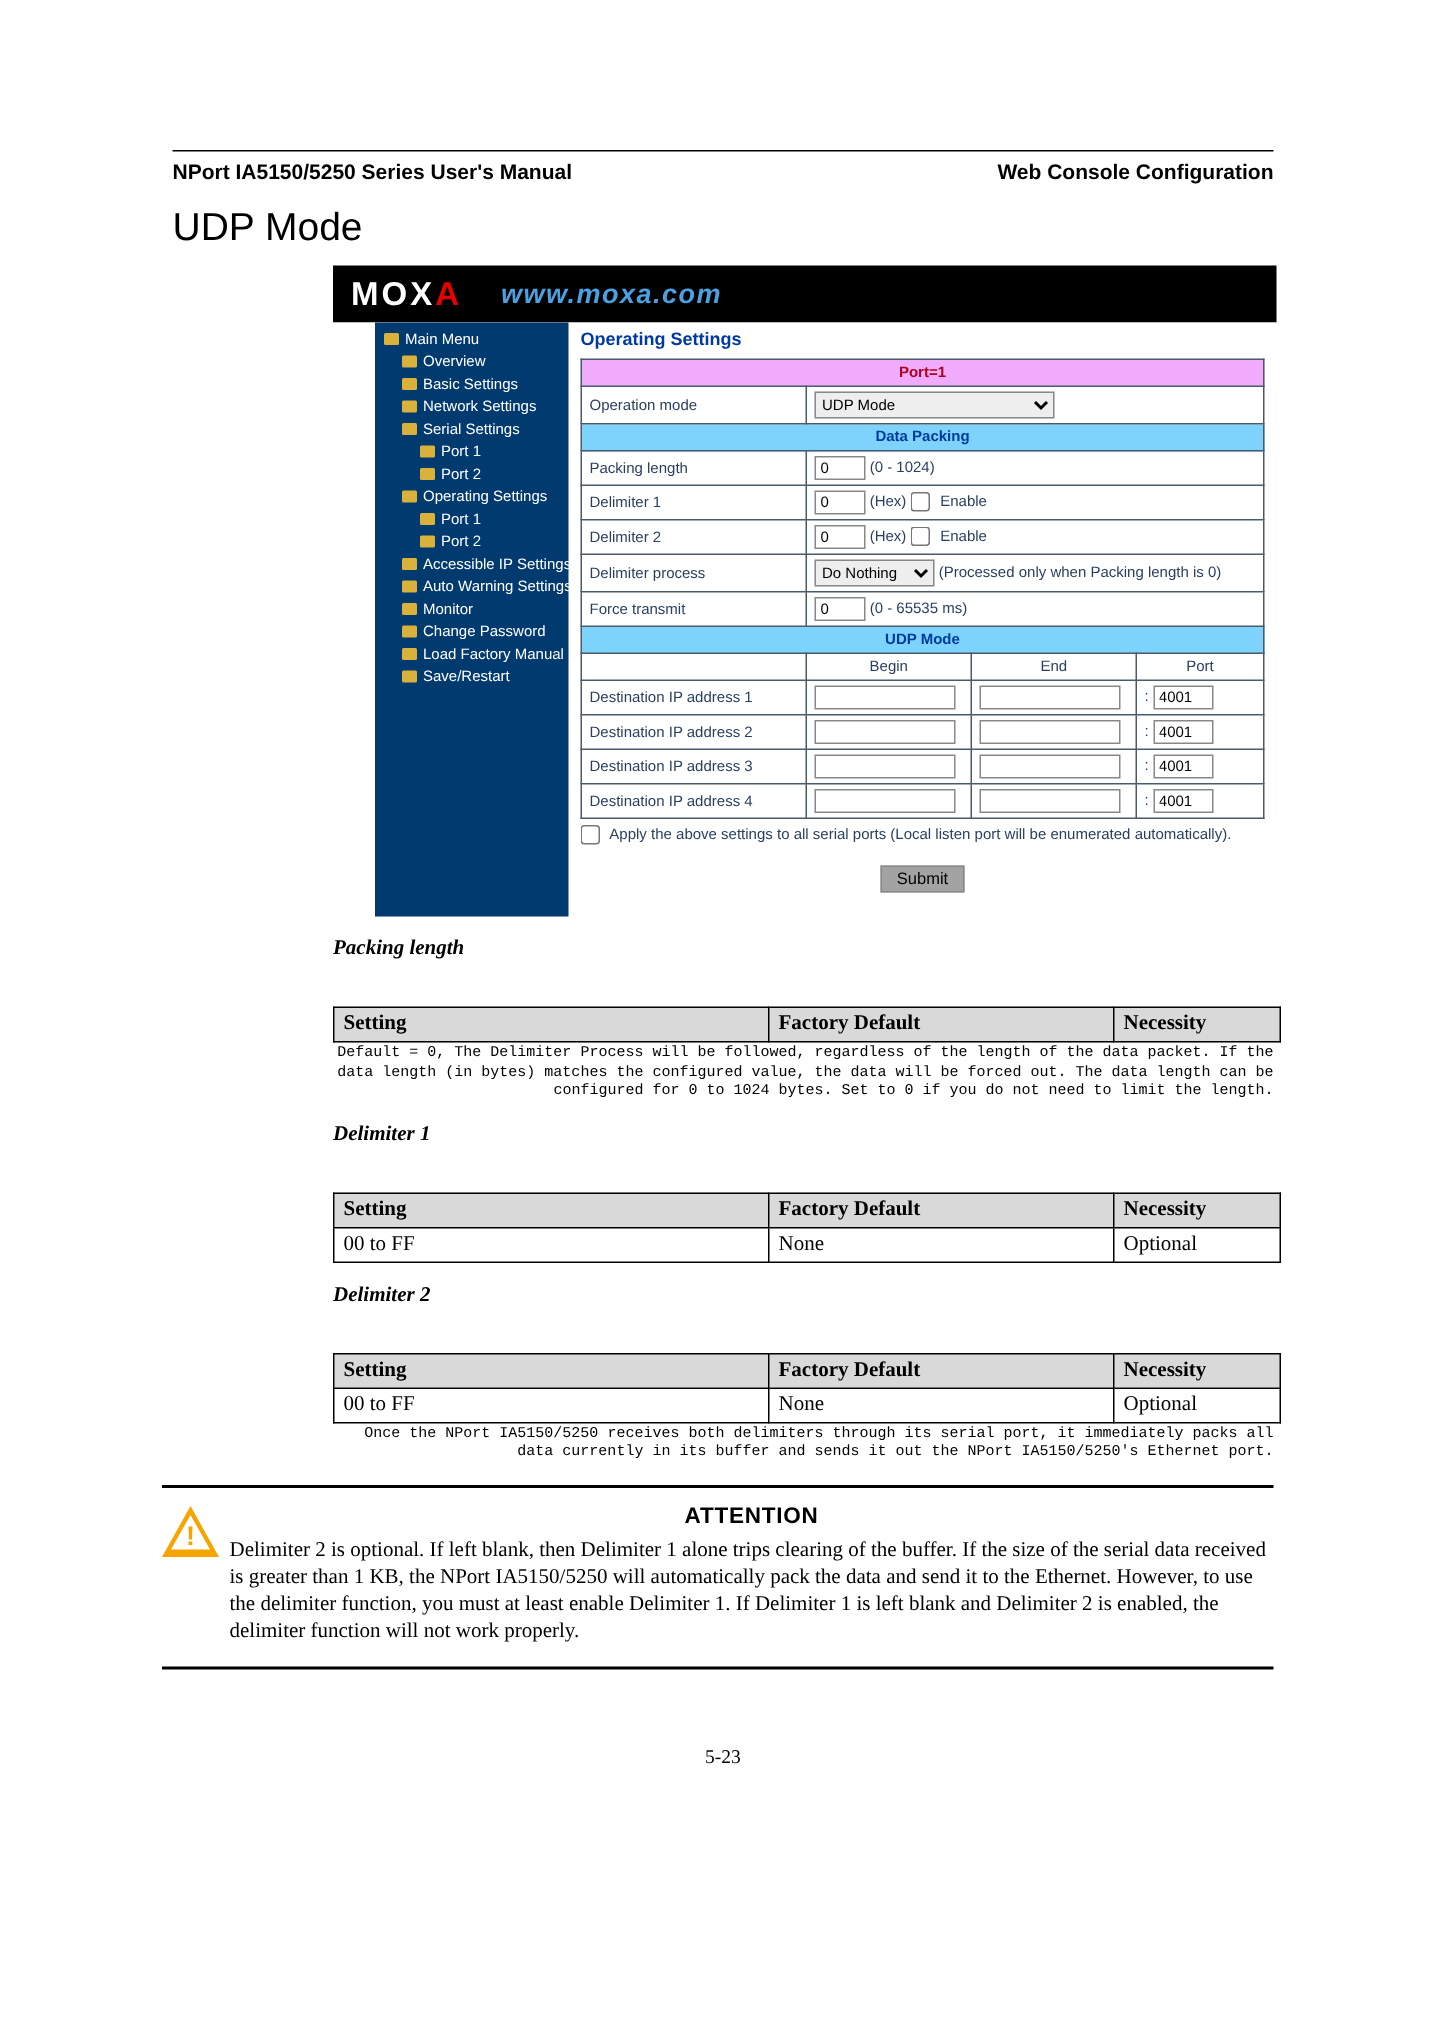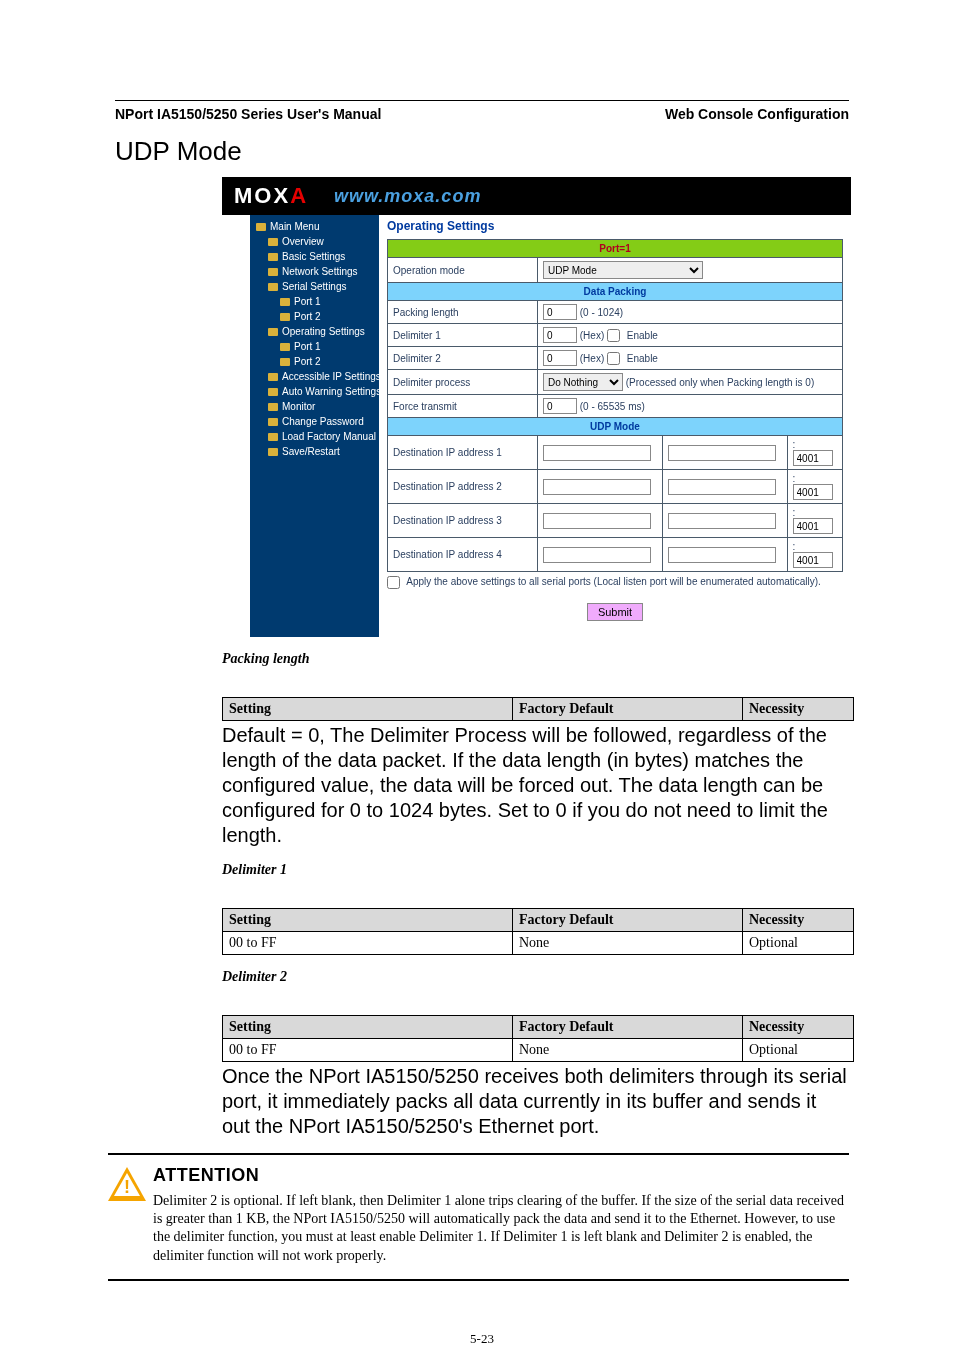--- a/index.html
+++ b/index.html
@@ -23,49 +23,49 @@
   .nav .lvl2 { padding-left: 18px; }
   .nav .lvl3 { padding-left: 30px; }
   .nav .ico { display: inline-block; width: 10px; height: 8px; background: #d9b13b; margin-right: 4px; vertical-align: middle; border-radius: 1px; }
   .nav .ico-open { background: #d9b13b; }
   .nav a { color: #fff; text-decoration: none; }
   .content { flex: 1; font-family: Tahoma, Arial, sans-serif; font-size: 10px; color: #2a3f5f; }
   .content-inner { padding: 4px 8px 10px 8px; }
   .cttl { color: #003a9f; font-weight: bold; font-size: 12px; margin-bottom: 6px; }
   .ctbl { width: 100%; border-collapse: collapse; }
   .ctbl td { border: 1px solid #4a5a6a; padding: 3px 5px; vertical-align: middle; }
-  .sechdr td { text-align: center; color: #b00020; font-weight: bold; background: #84cc16; }
+  .sechdr td { text-align: center; color: #b00020; font-weight: bold; background: #f0abfc; }
   .secblue td { text-align: center; color: #003a9f; font-weight: bold; background: #7dd3fc; }
   .ctbl .lbl { width: 150px; }
   .fld { font-family: Tahoma, Arial, sans-serif; font-size: 10px; border: 1px solid #888; background: #fff; height: 16px; padding: 0 3px; }
   .sel { font-family: Tahoma, Arial, sans-serif; font-size: 10px; border: 1px solid #888; background: #eee; height: 18px; }
   .row3 td { text-align: center; }
   .chk { margin-right: 4px; vertical-align: middle; }
   .applyrow { font-size: 10px; padding-top: 4px; }
   .submitrow { text-align: center; padding: 14px 0 6px 0; }
-  .submitbtn { font-family: Tahoma, Arial, sans-serif; font-size: 11px; padding: 2px 10px; background: #f0abfc; border: 1px solid #888; }
+  .submitbtn { font-family: Tahoma, Arial, sans-serif; font-size: 11px; padding: 2px 10px; background: #a3a3a3; border: 1px solid #888; }
 
   
   .caption { font-family: "Times New Roman", serif; font-style: italic; font-weight: bold; font-size: 14px; margin: 14px 0 2px 0; }
   .dtbl { border-collapse: collapse; width: 632px; font-family: "Times New Roman", serif; font-size: 14px; margin-top: 30px; }
   .dtbl th, .dtbl td { border: 1px solid #000; padding: 3px 6px; text-align: left; }
   .dtbl th { background: #d9d9d9; font-weight: bold; }
   .col1 { width: 290px; }
   .col2 { width: 230px; }
-  .ptxt { font-family: Liberation Sans, sans-serif; font-size: 20px; line-height: 1.25; margin-top: 2px; }
+  .ptxt { font-family: Liberation Mono, monospace; font-size: 10px; line-height: 1.25; margin-top: 2px; text-align: right; }
 
   
   .att { margin: 14px 0 0 -7px; }
   .att-hr { border-top: 2px solid #000; margin-bottom: 10px; }
   .att-flex { display: flex; }
   .att-icon { width: 45px; flex-shrink: 0; }
   .tri { width: 0; height: 0; border-left: 19px solid transparent; border-right: 19px solid transparent; border-bottom: 34px solid #f5a400; position: relative; margin-top: 2px; }
   .tri .inner { position: absolute; top: 6px; left: -13px; width: 0; height: 0; border-left: 13px solid transparent; border-right: 13px solid transparent; border-bottom: 23px solid #fff; }
   .tri .exc { position: absolute; top: 10px; left: -3px; font-weight: bold; color: #f5a400; font-size: 18px; font-family: Arial, sans-serif; }
-  .att-title { font-family: Arial, sans-serif; font-weight: 900; font-size: 18px; letter-spacing: 0.5px; margin-bottom: 6px; }
+  .att-title { font-family: Arial, sans-serif; font-weight: 900; font-size: 15px; letter-spacing: 0.5px; margin-bottom: 6px; text-align: center; }
   .att-body { font-family: "Times New Roman", serif; font-size: 14px; line-height: 1.3; }
   .att-hr2 { border-top: 2px solid #000; margin-top: 14px; }
 
   .pgnum { text-align: center; font-family: "Times New Roman", serif; font-size: 13px; margin-top: 50px; }
 </style>
 </head>
 <body>
 
 <div class="page">
   <div class="hr-top"></div>
@@ -153,20 +153,26 @@
               <tr>
                 <td class="lbl">Force transmit</td>
                 <td colspan="3">
                   <input class="fld" style="width: 34px;" value="0">
                   <span>(0 - 65535 ms)</span>
                 </td>
               </tr>
               <tr class="secblue">
                     <td colspan="4">UDP Mode</td>
                   </tr>
+              <tr class="row3">
+                <td class="lbl"></td>
+                <td style="width:110px">Begin</td>
+                <td style="width:110px">End</td>
+                <td>Port</td>
+              </tr>
               <tr>
                 <td class="lbl">Destination IP address 1</td>
                 <td><input class="fld" style="width: 95%;" value=""></td>
                 <td><input class="fld" style="width: 95%;" value=""></td>
                 <td>: <input class="fld" style="width: 40px;" value="4001"></td>
               </tr>
               <tr>
                 <td class="lbl">Destination IP address 2</td>
                 <td><input class="fld" style="width: 95%;" value=""></td>
                 <td><input class="fld" style="width: 95%;" value=""></td>

